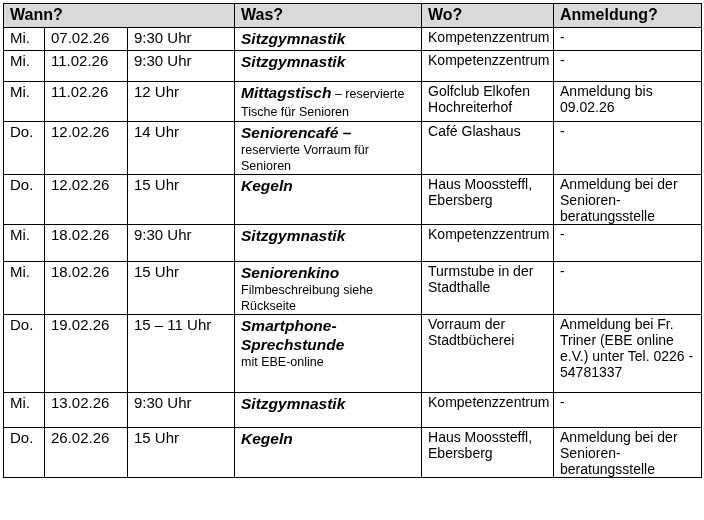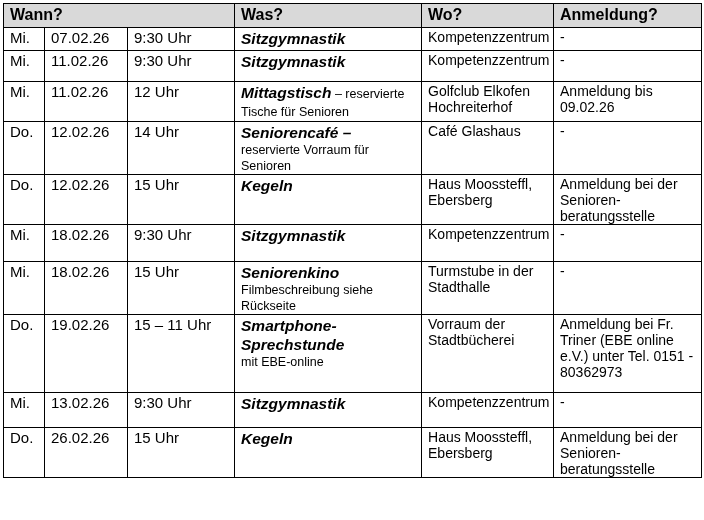--- a/index.html
+++ b/index.html
@@ -95,21 +95,21 @@
         <td><span class="title">Seniorenkino</span><span class="sub"></span><div class="sub">Filmbeschreibung siehe Rückseite</div></td>
         <td class="small">Turmstube in der Stadthalle</td>
         <td class="small">-</td>
       </tr>
       <tr class="r9">
         <td class="big">Do.</td>
         <td class="big">19.02.26</td>
         <td class="big">15 – 11 Uhr</td>
         <td><span class="title">Smartphone-Sprechstunde</span><span class="sub"></span><div class="sub">mit EBE-online</div></td>
         <td class="small">Vorraum der Stadtbücherei</td>
-        <td class="small">Anmeldung bei Fr. Triner (EBE online e.V.) unter Tel. 0151 - 80362973</td>
+        <td class="small">Anmeldung bei Fr. Triner (EBE online e.V.) unter Tel. 0226 - 54781337</td>
       </tr>
       <tr class="r10">
         <td class="big">Mi.</td>
         <td class="big">13.02.26</td>
         <td class="big">9:30 Uhr</td>
         <td><span class="title">Sitzgymnastik</span><span class="sub"></span></td>
         <td class="small">Kompetenzzentrum</td>
         <td class="small">-</td>
       </tr>
       <tr class="r11">

